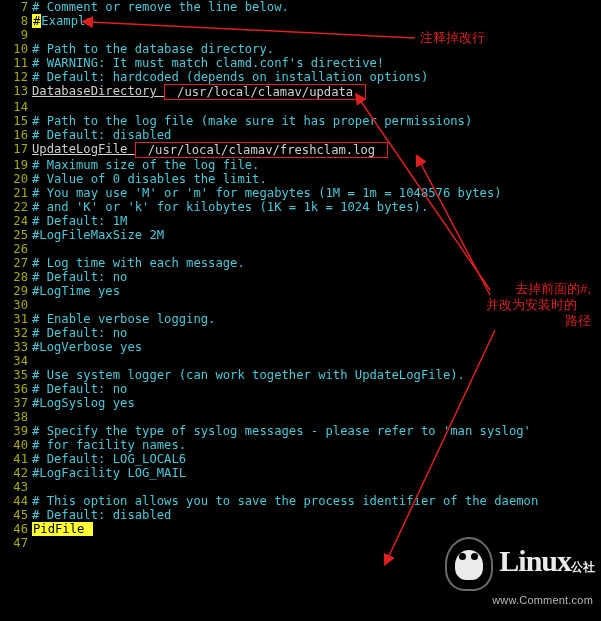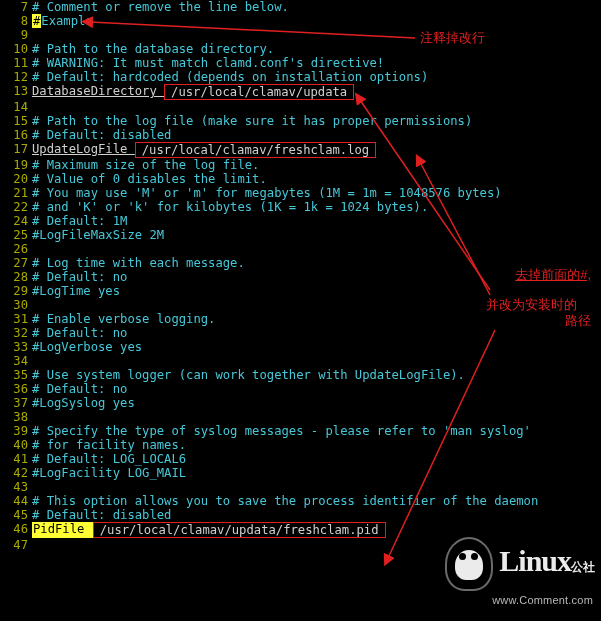--- a/index.html
+++ b/index.html
@@ -13,21 +13,21 @@
     height: 621px;
     overflow: hidden;
     position: relative;
   }
   .viewport { position: absolute; inset: 0; }
   .row { display: flex; white-space: pre; }
   .ln { color: #aaaa00; width: 28px; text-align: right; padding-right: 4px; user-select: none; }
   .comment { color: #46c8d8; }      
   .plain   { color: #d0d0d0; text-decoration: underline; }
   .hi      { background: #ffff33; color:#000; padding:0 1px;}
-  .outline { border:1px solid #e02020; color:#d0d0d0; padding:0 6px; }
+  .outline { border:1px solid #e02020; color:#d0d0d0; padding:0 12px; }
   svg.overlay { position:absolute; inset:0; pointer-events:none; }
   .ann { position:absolute; color:#e02020; font-family: "Microsoft YaHei", sans-serif; font-size:13px; line-height:16px; }
 
   .watermark { position:absolute; right:6px; bottom:30px; opacity:.92; pointer-events:none; display:flex; align-items:center; gap:6px; }
   .watermark .penguin { width:44px; height:50px; border-radius:50% 50% 40% 40%; background:#000; position:relative; border:2px solid rgba(255,255,255,.45); }
   .watermark .penguin:before{ content:""; position:absolute; left:8px; top:11px; width:28px; height:30px; background:#fff; border-radius:50% 50% 40% 40%; }
   .watermark .penguin:after{ content:""; position:absolute; left:12px; top:14px; width:7px; height:7px; background:#000; border-radius:50%; box-shadow:12px 0 0 #000; }
   .wm-text { font-family: Georgia, "Times New Roman", serif; color:#fff; }
   .wm-text .big { font-size:30px; font-weight:900; letter-spacing:-1px; }
   .wm-text .sfx { font-size:12px; font-weight:700; }
@@ -68,40 +68,40 @@
       <div class="row"><span class="ln">36</span><span class="comment"># Default: no</span></div>
       <div class="row"><span class="ln">37</span><span class="comment">#LogSyslog yes</span></div>
       <div class="row"><span class="ln">38</span><span class="plain"></span></div>
       <div class="row"><span class="ln">39</span><span class="comment"># Specify the type of syslog messages - please refer to 'man syslog'</span></div>
       <div class="row"><span class="ln">40</span><span class="comment"># for facility names.</span></div>
       <div class="row"><span class="ln">41</span><span class="comment"># Default: LOG_LOCAL6</span></div>
       <div class="row"><span class="ln">42</span><span class="comment">#LogFacility LOG_MAIL</span></div>
       <div class="row"><span class="ln">43</span><span class="plain"></span></div>
       <div class="row"><span class="ln">44</span><span class="comment"># This option allows you to save the process identifier of the daemon</span></div>
       <div class="row"><span class="ln">45</span><span class="comment"># Default: disabled</span></div>
-      <div class="row"><span class="ln">46</span><span class="hi">PidFile </span><span class="outline">/usr/local/clamav/updata/freshclam.pid</span></div>
+      <div class="row"><span class="ln">46</span><span class="hi">PidFile </span></div>
       <div class="row"><span class="ln">47</span><span class="plain"></span></div>
     </div>
 
   <svg class="overlay" viewBox="0 0 601 621">
     <defs>
       <marker id="ah" markerWidth="8" markerHeight="8" refX="2" refY="4" orient="auto">
         <path d="M0,0 L8,4 L0,8 Z" fill="#e02020"></path>
       </marker>
     </defs>
 
     <line x1="415" y1="38" x2="90" y2="22" stroke="#e02020" stroke-width="1.5" marker-end="url(#ah)"></line>
 
     <line x1="490" y1="290" x2="360" y2="100" stroke="#e02020" stroke-width="1.5" marker-end="url(#ah)"></line>
     <line x1="490" y1="295" x2="420" y2="162" stroke="#e02020" stroke-width="1.5" marker-end="url(#ah)"></line>
     <line x1="495" y1="330" x2="388" y2="558" stroke="#e02020" stroke-width="1.5" marker-end="url(#ah)"></line>
   </svg>
 
   <div class="ann" style="left:420px; top:30px;">注释掉改行</div>
-  <div class="ann" style="right:10px; top:267px;text-decoration:underline;">去掉前面的#,</div>
+  <div class="ann" style="right:10px; top:281px;">去掉前面的#,</div>
   <div class="ann" style="right:24px; top:297px;margin-left:32px;">并改为安装时的</div>
   <div class="ann" style="right:10px; top:313px;">路径</div>
 
   <div class="watermark">
     <div class="penguin"></div>
     <div class="wm-text">
       <span class="big">Linux</span><span class="sfx">公社</span>
     </div>
   </div>
   <div class="wm-url">www.Comment.com</div>

